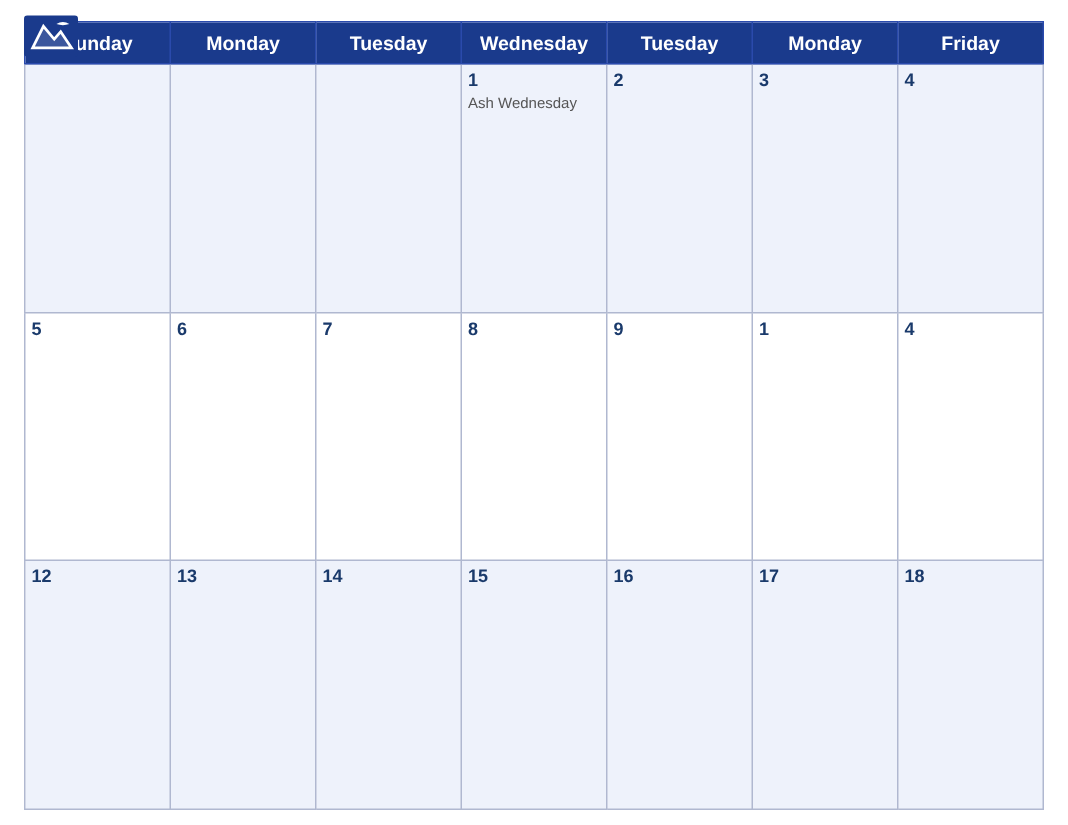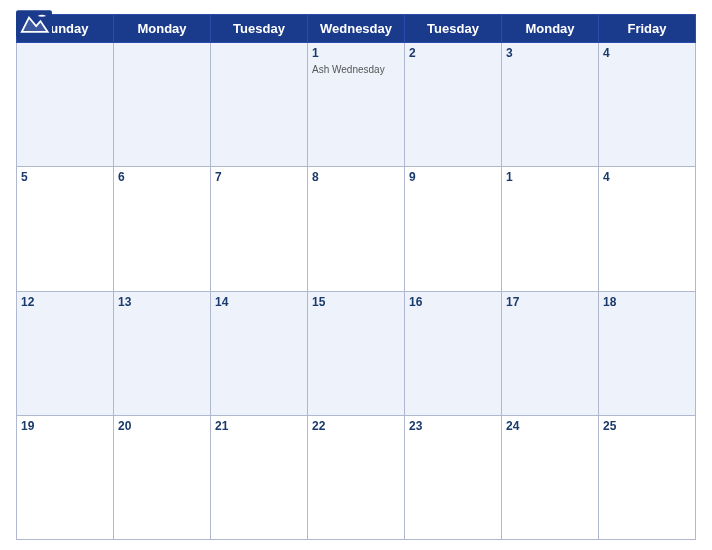--- a/index.html
+++ b/index.html
@@ -182,37 +182,14 @@
         <td>
           <div class="day-num">16</div>
         </td>
         <td>
           <div class="day-num">17</div>
         </td>
         <td>
           <div class="day-num">18</div>
         </td>
       </tr>
-      <tr class="row-even">
-        <td>
-          <div class="day-num">19</div>
-        </td>
-        <td>
-          <div class="day-num">20</div>
-        </td>
-        <td>
-          <div class="day-num">21</div>
-        </td>
-        <td>
-          <div class="day-num">22</div>
-        </td>
-        <td>
-          <div class="day-num">23</div>
-        </td>
-        <td>
-          <div class="day-num">24</div>
-        </td>
-        <td>
-          <div class="day-num">25</div>
-        </td>
-      </tr>
     </tbody>
 </table>
 
 </body></html>

